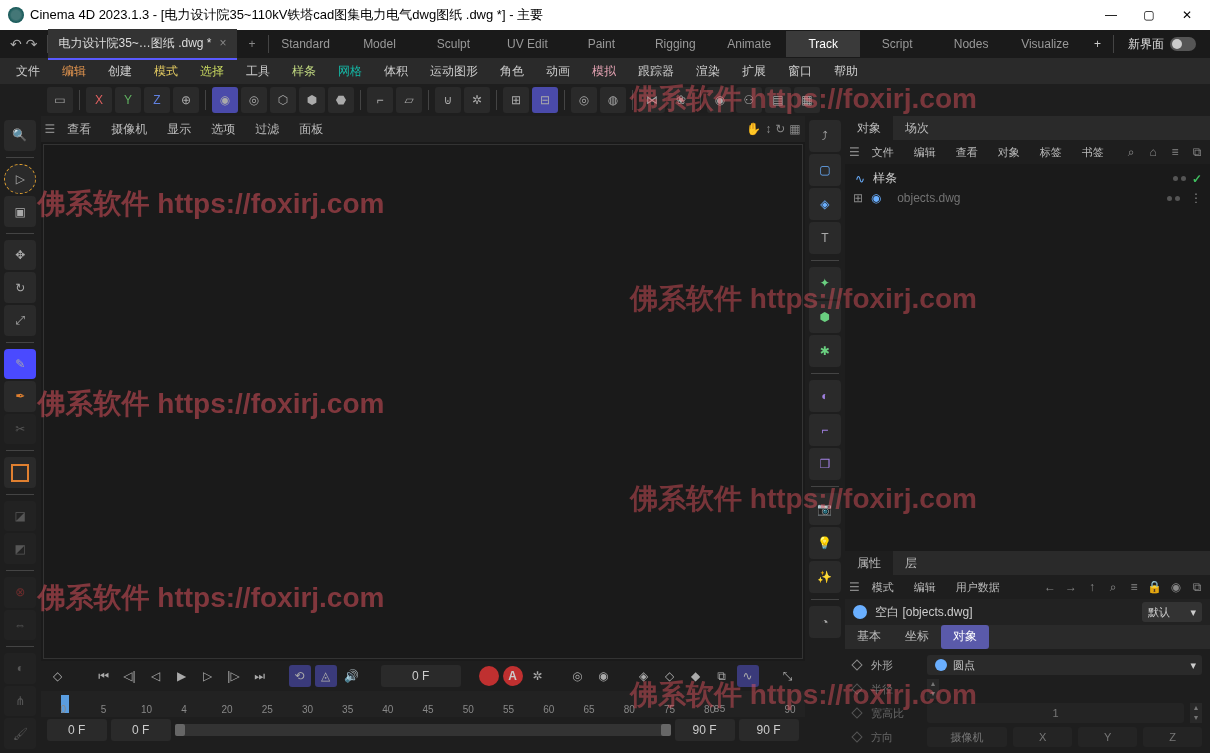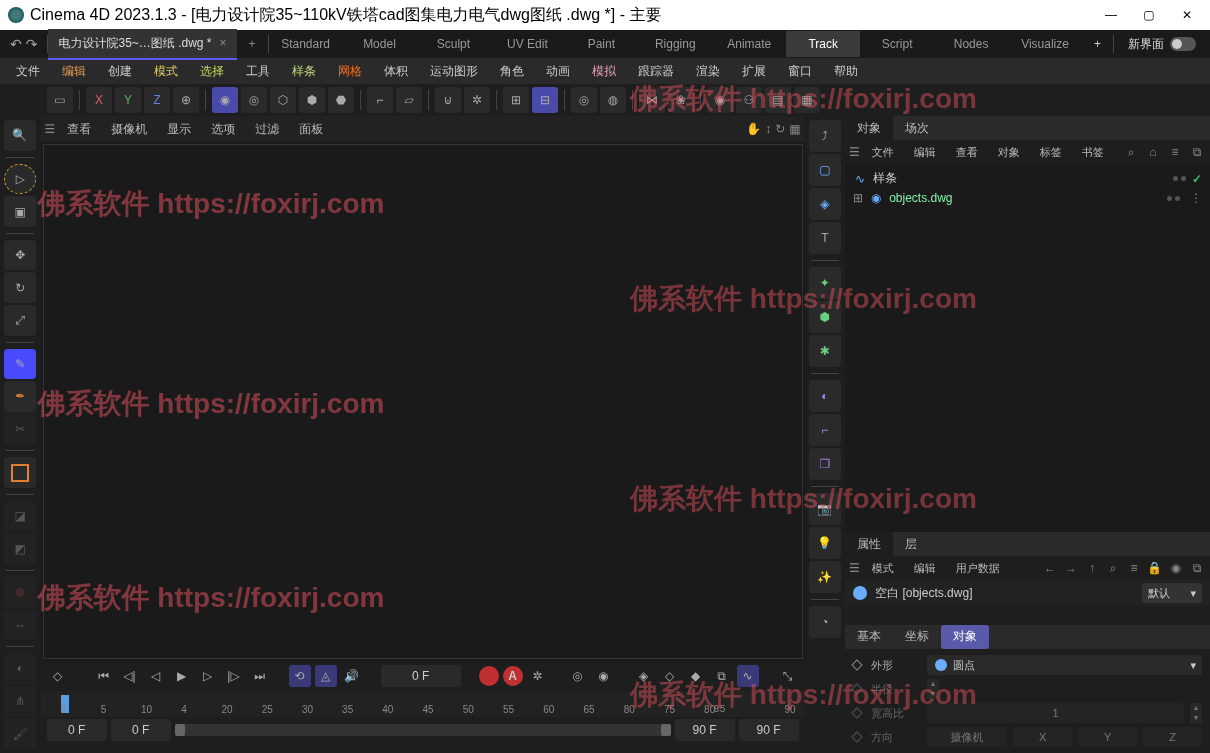--- a/index.html
+++ b/index.html
@@ -1,20 +1,20 @@
 <!DOCTYPE html>
 <html><head>
   <meta charset="utf-8">
   <style>
     * { margin: 0; padding: 0; box-sizing: border-box; }
     body { font-family: "Microsoft YaHei", Arial, sans-serif; background: #2a2a2a; color: #ccc; font-size: 12px; overflow: hidden; width: 1210px; height: 753px; }
     
     .titlebar { height: 30px; background: #fff; color: #000; display: flex; align-items: center; padding: 0 8px; }
     .titlebar-icon { width: 16px; height: 16px; background: radial-gradient(circle, #477 40%, #155 70%); border-radius: 50%; margin-right: 6px; }
-    .titlebar-title { flex: 1; font-size: 16px; }
+    .titlebar-title { flex: 1; font-size: 13px; }
     .window-controls { display: flex; gap: 24px; margin-right: 8px; }
     .window-ctrl { width: 14px; height: 14px; cursor: pointer; display: flex; align-items: center; justify-content: center; }
     
     .doc-tabs { height: 28px; background: #1a1a1a; display: flex; align-items: center; }
     .undo-redo { display: flex; gap: 4px; padding: 0 10px; }
     .undo-redo span { color: #aaa; font-size: 14px; cursor: pointer; }
     .divider { width: 1px; height: 18px; background: #444; }
     .doc-tab { padding: 6px 10px; background: #333; color: #ddd; display: flex; align-items: center; gap: 8px; border-bottom: 2px solid #5a5aff; }
     .doc-tab-close { color: #888; cursor: pointer; }
     .add-tab { padding: 6px 12px; color: #888; cursor: pointer; }
@@ -25,21 +25,21 @@
     .new-layout { padding: 0 14px; color: #ddd; display: flex; align-items: center; gap: 6px; }
     .toggle { width: 26px; height: 14px; background: #555; border-radius: 7px; position: relative; }
     .toggle::after { content: ""; position: absolute; width: 10px; height: 10px; background: #ccc; border-radius: 50%; top: 2px; left: 2px; }
     
     .main-menu { height: 26px; background: #2a2a2a; display: flex; align-items: center; padding: 0 6px; gap: 2px; }
     .menu-item { padding: 4px 10px; color: #ccc; cursor: pointer; }
     .menu-item.hl-edit { color: #e89850; }
     .menu-item.hl-mode { color: #e0c860; }
     .menu-item.hl-sel { color: #c8d860; }
     .menu-item.hl-spline { color: #c0d880; }
-    .menu-item.hl-mesh { color: #f97316; }
+    .menu-item.hl-mesh { color: #14b8a6; }
     .menu-item.hl-sim { color: #e0a0b0; }
     
     .toolbar-main { height: 32px; background: #1e1e1e; display: flex; align-items: center; padding: 0 6px; gap: 3px; }
     .toolbar-main .spacer { width: 38px; }
     .tb-btn { width: 26px; height: 26px; background: #2a2a2a; border-radius: 3px; display: flex; align-items: center; justify-content: center; cursor: pointer; color: #aaa; }
     .tb-btn.active { background: #4a4aaa; }
     .tb-sep { width: 1px; height: 20px; background: #444; margin: 0 3px; }
     
     .main-area { display: flex; height: calc(100% - 116px); }
     
@@ -82,35 +82,35 @@
     .panel-tabs { height: 24px; display: flex; background: #2a2a2a; }
     .panel-tab { padding: 4px 12px; color: #bbb; cursor: pointer; }
     .panel-tab.active { background: #1e1e1e; }
     .panel-menu { height: 24px; display: flex; align-items: center; padding: 0 4px; gap: 4px; background: #1e1e1e; }
     .pm-item { padding: 3px 8px; color: #bbb; cursor: pointer; font-size: 11px; }
     .pm-spacer { flex: 1; }
     .pm-icon { width: 18px; color: #888; cursor: pointer; text-align: center; }
     
     .obj-tree { flex: 1; min-height: 200px; background: #1a1a1a; padding: 4px; }
     .tree-row { display: flex; align-items: center; gap: 6px; padding: 2px 4px; color: #ccc; cursor: pointer; }
-    .tree-row.sel .tree-label { color: #86efac; }
+    .tree-row.sel .tree-label { color: #737373; margin-left: 8px; }
     .tree-icon { width: 14px; height: 14px; display: flex; align-items: center; justify-content: center; }
     .tree-spline-icon { color: #6aafff; }
     .tree-dots { margin-left: auto; display: flex; gap: 3px; }
     .dot-g { width: 5px; height: 5px; border-radius: 50%; background: #555; }
     .check-green { color: #40c060; font-weight: bold; }
     
     .attr-panel { background: #1e1e1e; }
     .attr-nav { display: flex; gap: 3px; margin-left: auto; }
     .attr-nav-btn { width: 18px; color: #888; cursor: pointer; text-align: center; }
     .attr-obj { height: 26px; display: flex; align-items: center; padding: 0 8px; gap: 8px; background: #222; }
     .attr-obj-icon { width: 14px; height: 14px; border-radius: 50%; background: #6aafff; }
     .attr-obj-name { flex: 1; }
     .attr-select { width: 60px; height: 20px; background: #333; border-radius: 3px; display: flex; align-items: center; padding: 0 6px; font-size: 11px; }
-    .attr-tabs { height: 24px; display: flex; background: #2a2a2a; margin-top: 19px; }
+    .attr-tabs { height: 24px; display: flex; background: #2a2a2a; }
     .attr-tab { padding: 3px 12px; color: #bbb; cursor: pointer; }
     .attr-tab.active { background: #5a5aaa; color: #fff; border-radius: 3px; }
     .attr-body { padding: 4px 8px; }
     .attr-title { color: #ccc; padding: 4px 0; font-weight: bold; }
     .attr-row { display: flex; align-items: center; gap: 6px; padding: 2px 0; }
     .attr-diamond { width: 8px; height: 8px; border: 1px solid #888; transform: rotate(45deg); margin-right: 4px; }
     .attr-label { width: 50px; color: #aaa; font-size: 11px; }
     .attr-input { flex: 1; height: 20px; background: #2a2a2a; border-radius: 3px; text-align: center; line-height: 20px; font-size: 11px; }
     .attr-spinner { width: 12px; height: 20px; display: flex; flex-direction: column; }
     .attr-spin-btn { width: 12px; height: 10px; background: #333; font-size: 8px; line-height: 10px; text-align: center; cursor: pointer; }

